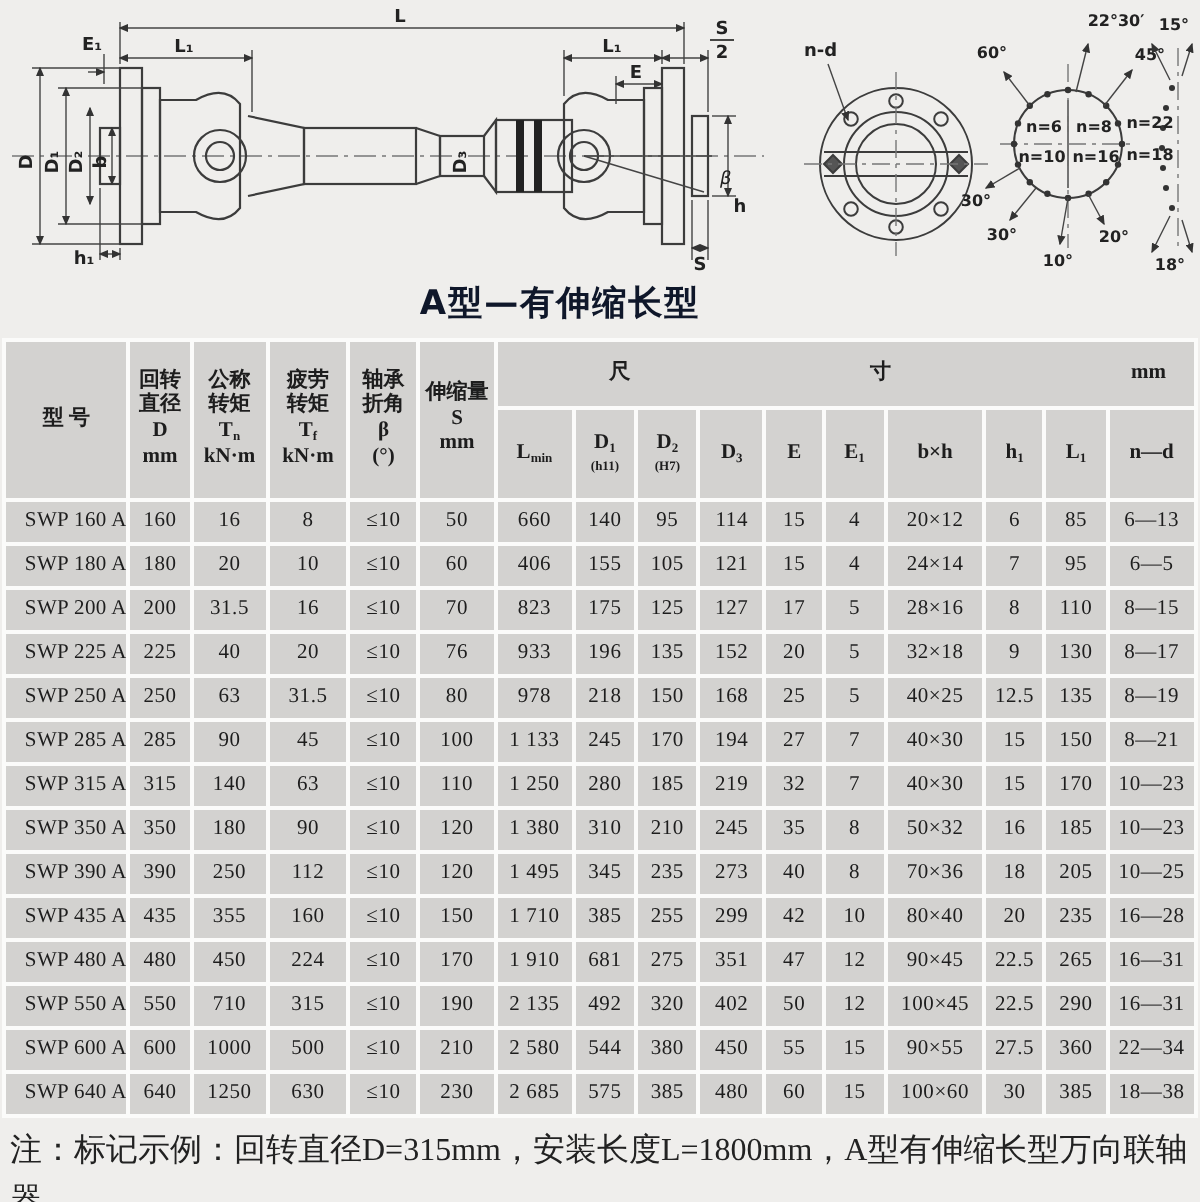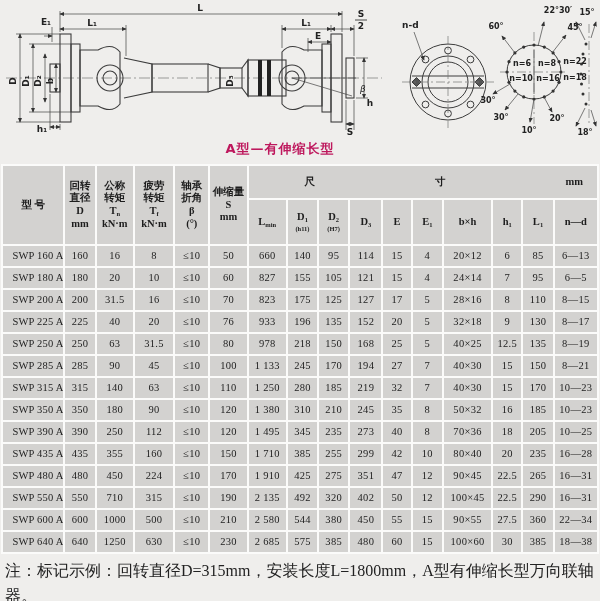--- a/index.html
+++ b/index.html
@@ -12,21 +12,21 @@
   
   .drawings{position:relative;height:134px;margin-top:2px;white-space:nowrap;}
   .drawings svg{display:inline-block;vertical-align:top;}
   svg text{
     font-family:"DejaVu Sans","Liberation Sans",sans-serif;
     font-size:9px;font-weight:bold;fill:#222;
   }
   svg text.sm{font-size:8px;}
   svg text.it{font-style:italic;font-weight:normal;}
   .title{
-    text-align:center;font-weight:bold;font-size:13px;color:#be185d;
+    text-align:center;font-weight:bold;font-size:17px;color:#0f172a;
     font-family:"DejaVu Sans","Liberation Sans",sans-serif;
     letter-spacing:1px;margin:4px 40px 6px 0;
   }
   
   table{
     border-collapse:separate;border-spacing:2px;table-layout:fixed;
     width:598px;margin:0 1px;background:#fbfbfa;
   }
   th,td{
     background:#d3d2d0;padding:0;text-align:center;vertical-align:middle;
@@ -322,21 +322,21 @@
     <td>85</td>
     <td>6—13</td>
   </tr>
       <tr>
     <td class="c-model">SWP 180 A</td>
     <td>180</td>
     <td>20</td>
     <td>10</td>
     <td>≤10</td>
     <td>60</td>
-    <td>827</td>
+    <td>406</td>
     <td>155</td>
     <td>105</td>
     <td>121</td>
     <td>15</td>
     <td>4</td>
     <td>24×14</td>
     <td>7</td>
     <td>95</td>
     <td>6—5</td>
   </tr>
@@ -485,21 +485,21 @@
     <td>16—28</td>
   </tr>
       <tr>
     <td class="c-model">SWP 480 A</td>
     <td>480</td>
     <td>450</td>
     <td>224</td>
     <td>≤10</td>
     <td>170</td>
     <td>1 910</td>
-    <td>425</td>
+    <td>681</td>
     <td>275</td>
     <td>351</td>
     <td>47</td>
     <td>12</td>
     <td>90×45</td>
     <td>22.5</td>
     <td>265</td>
     <td>16—31</td>
   </tr>
       <tr>

